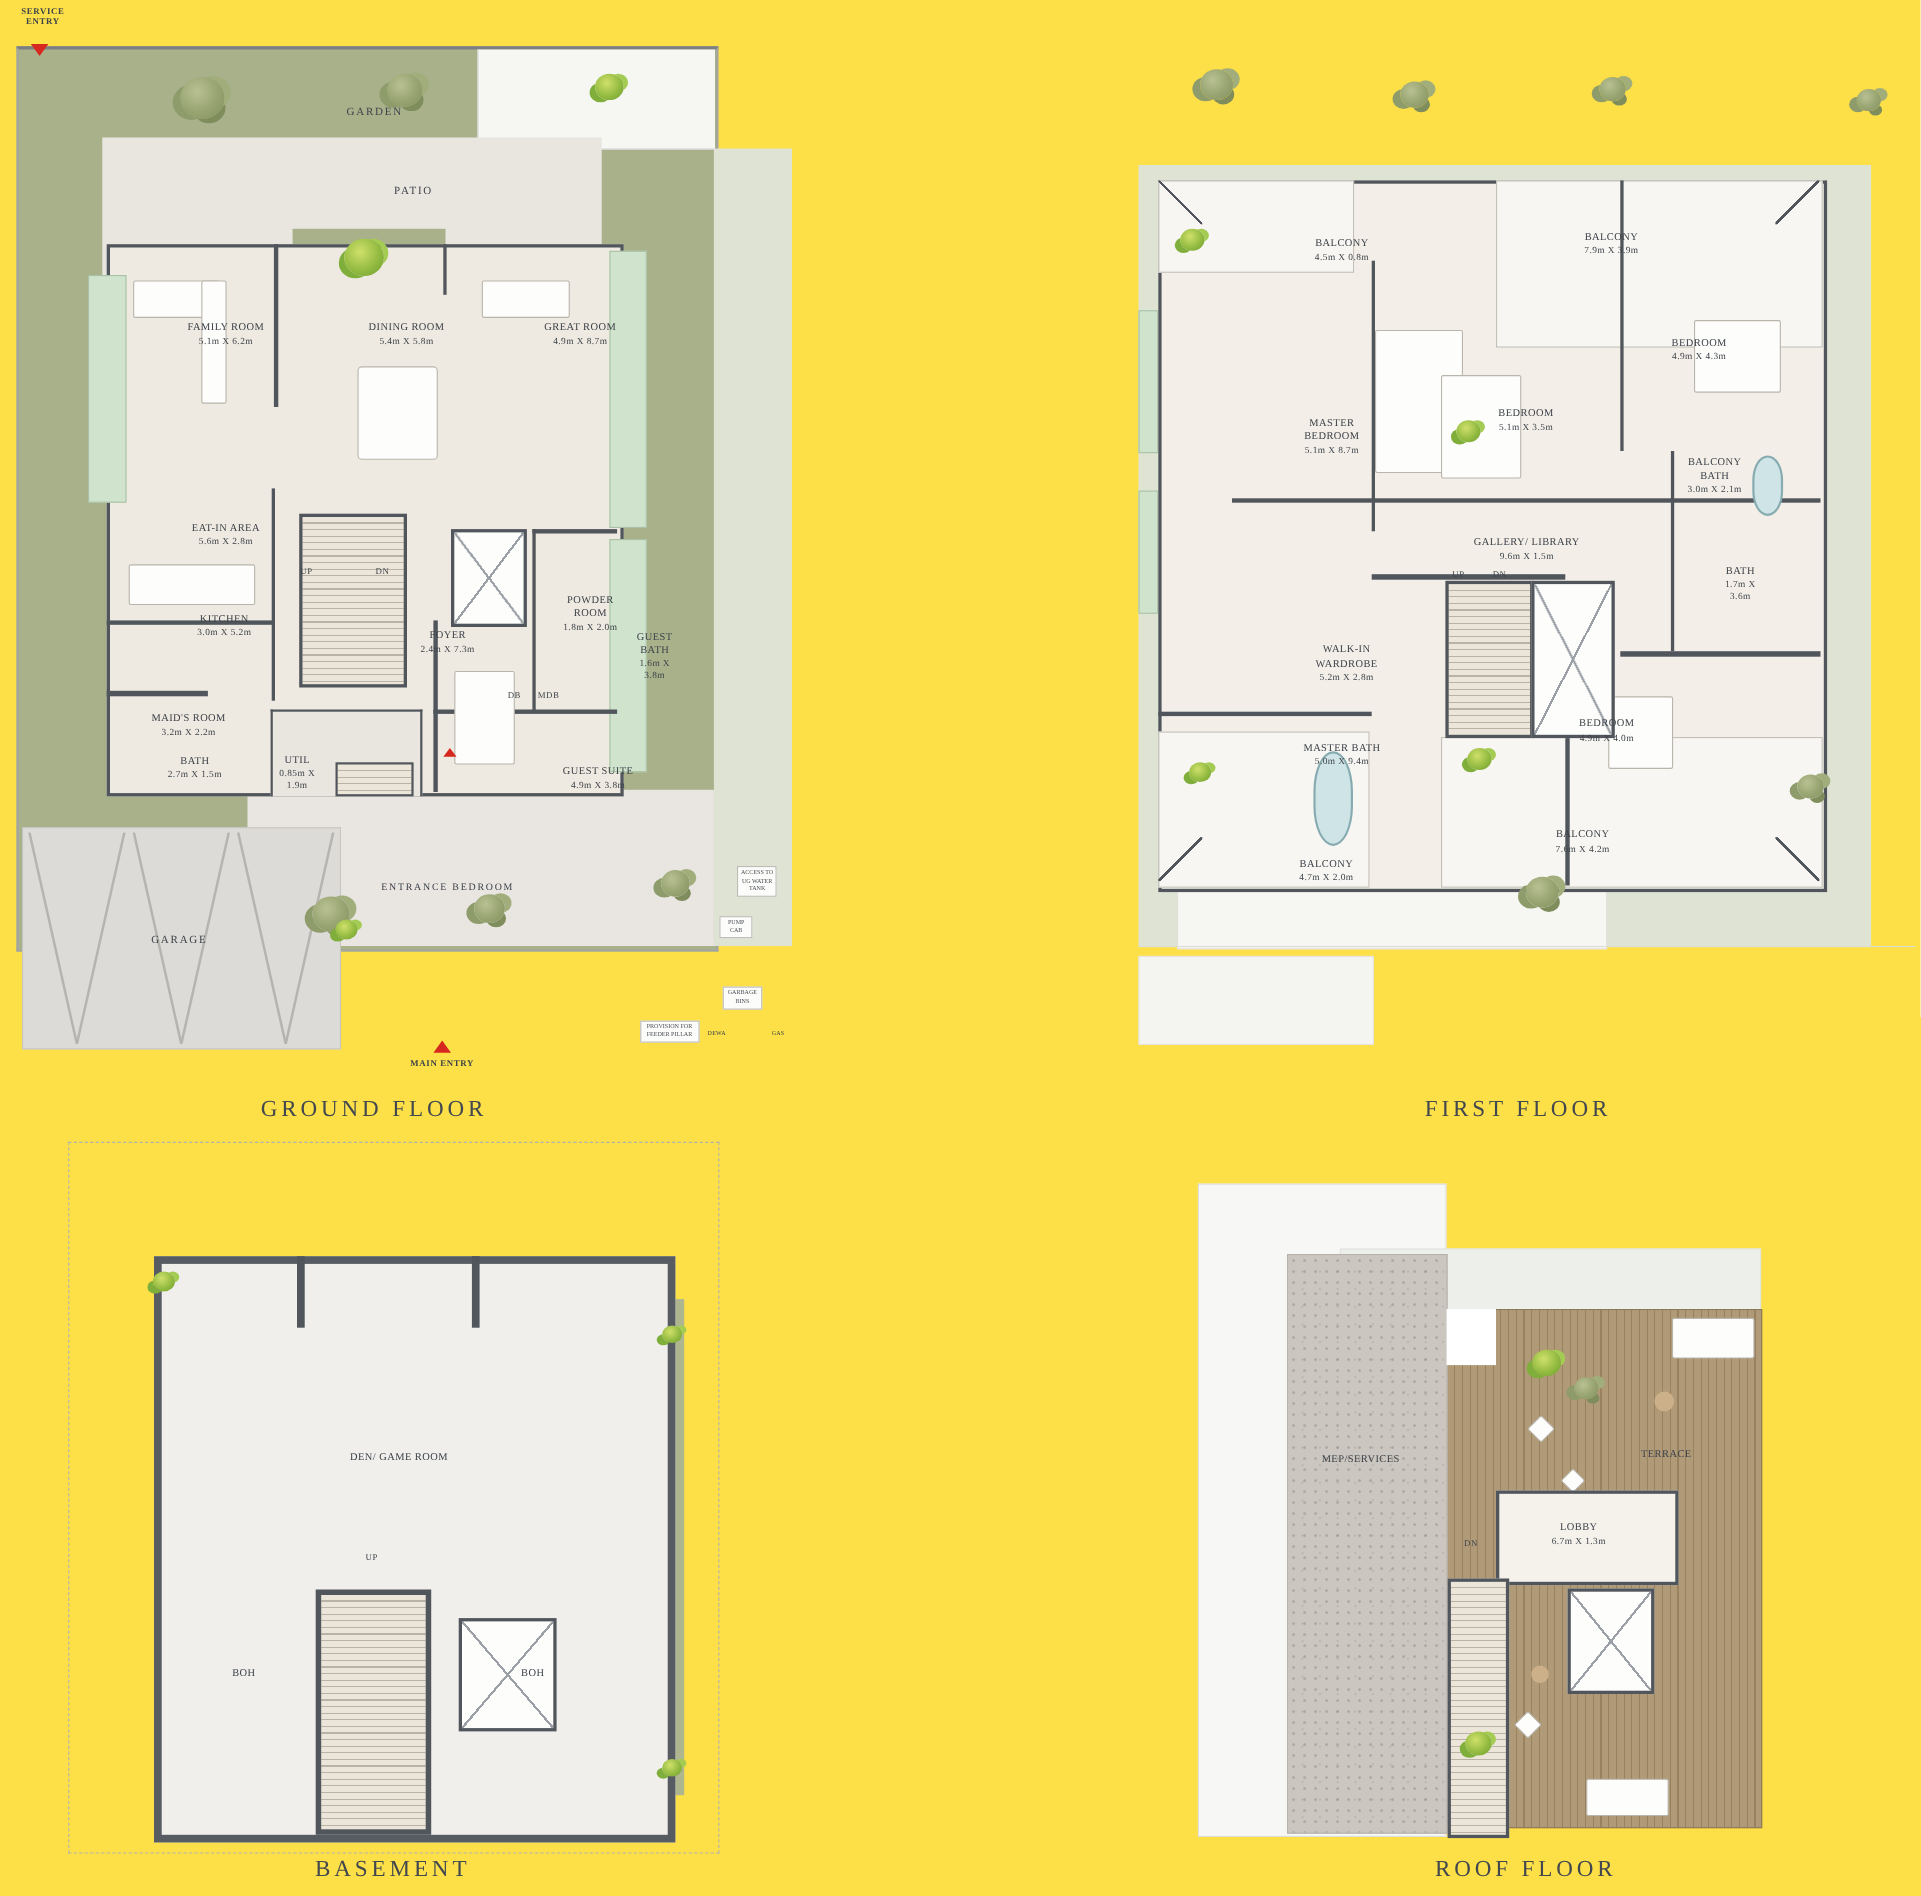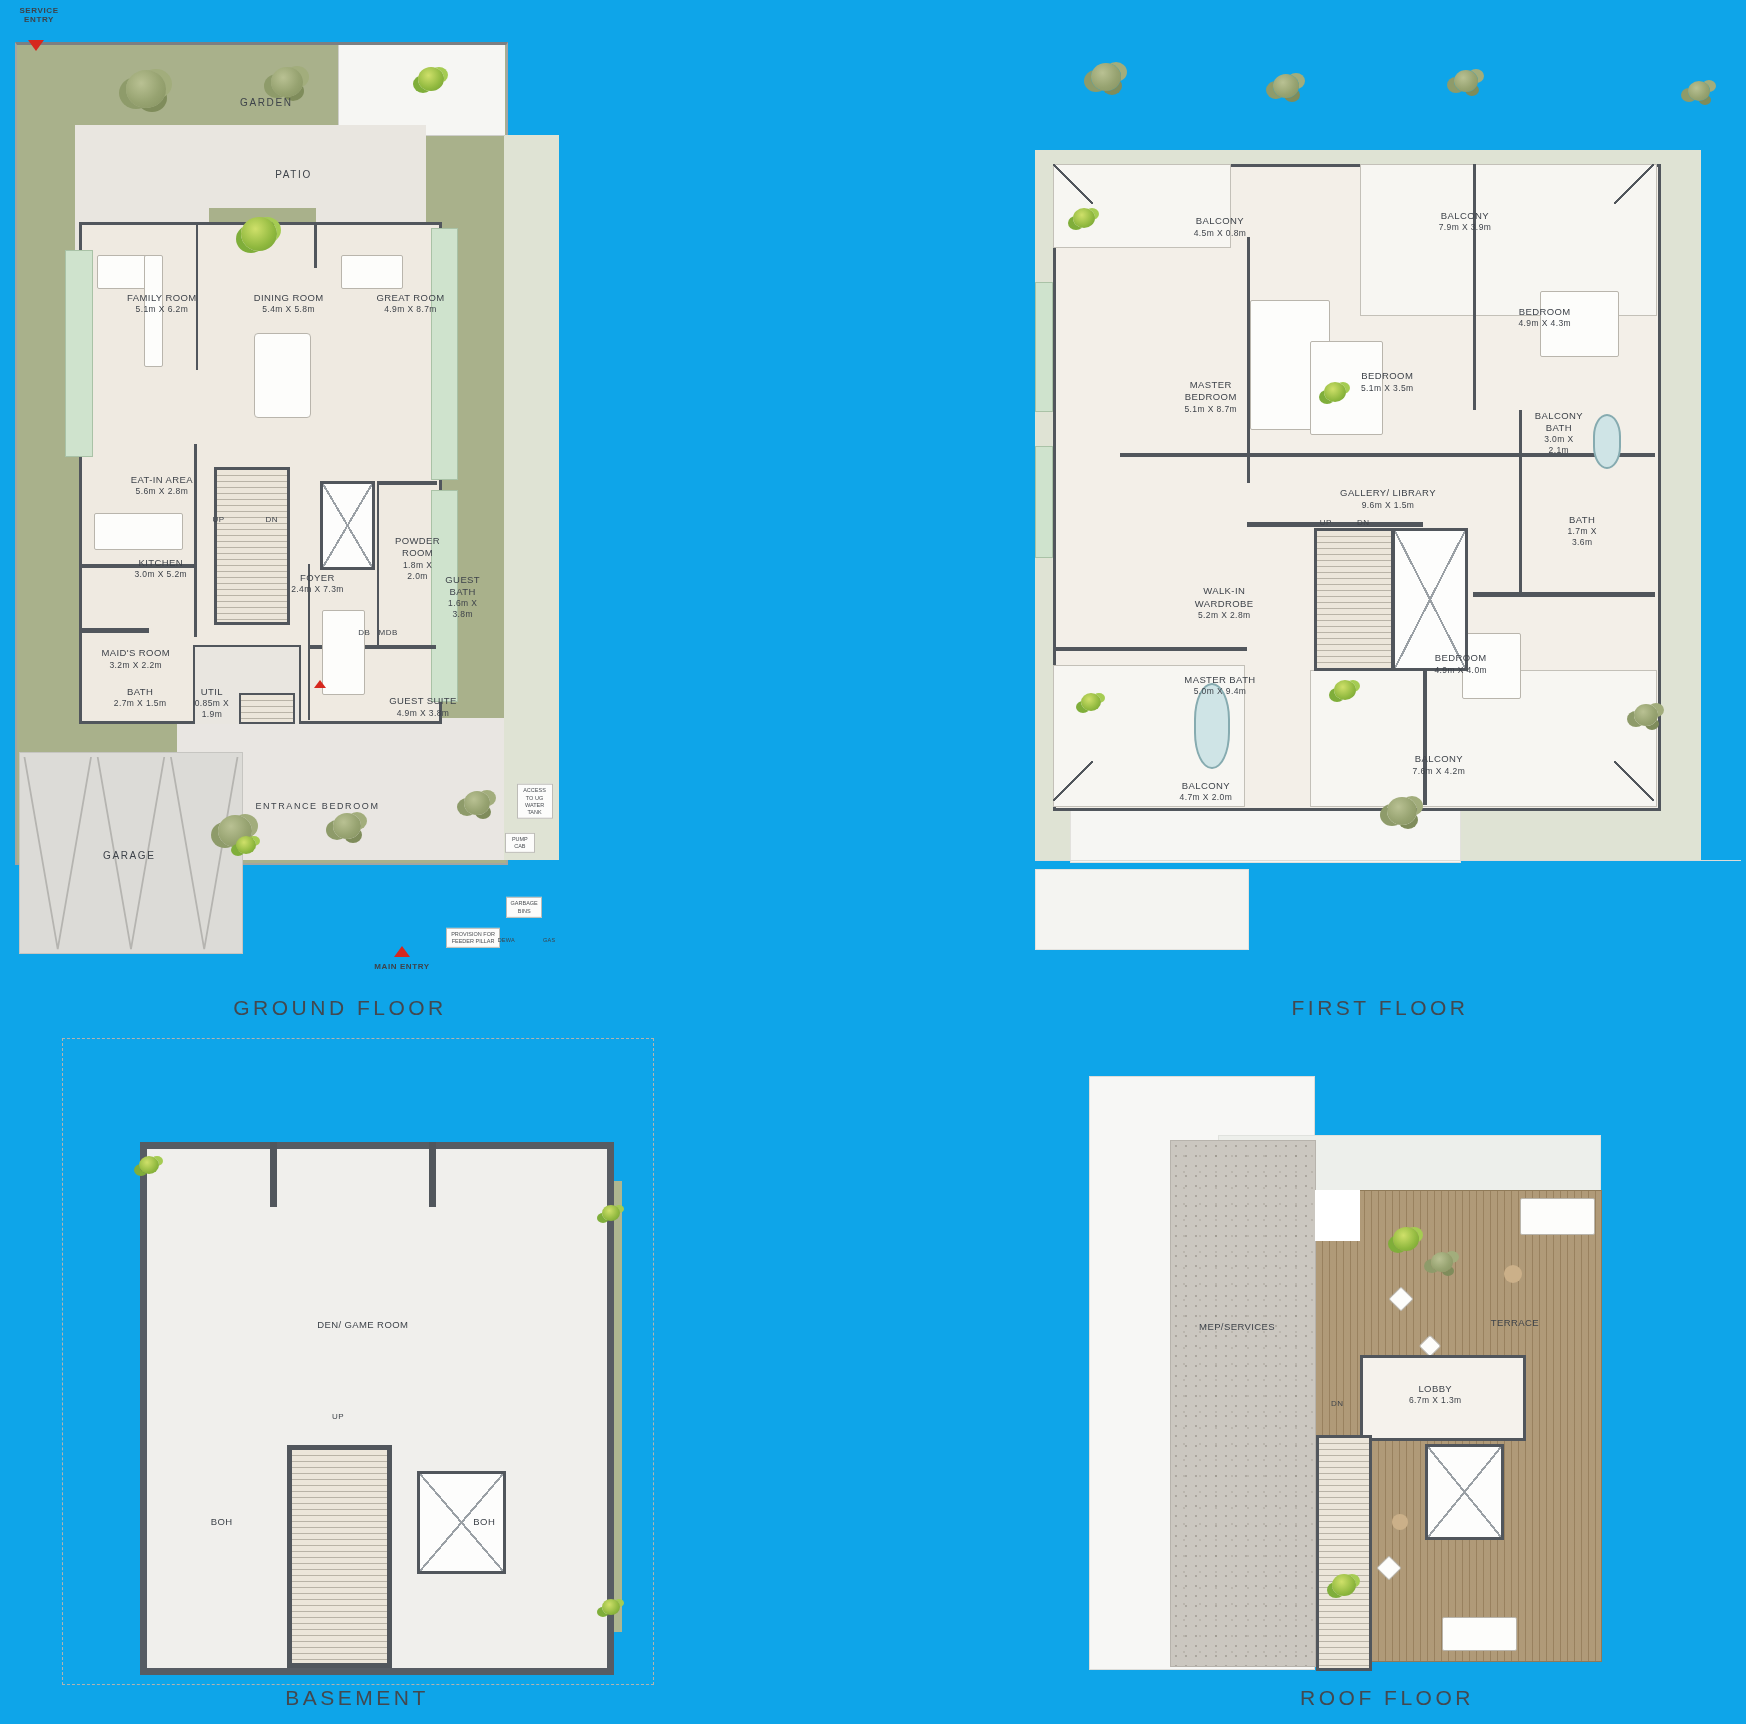--- a/index.html
+++ b/index.html
@@ -1,17 +1,17 @@
 <!DOCTYPE html>
 <html><head>
 <meta charset="utf-8">
 <style>
   html,body{margin:0;padding:0;background:#ffffff;}
-  .canvas{position:relative;width:1746px;height:1724px;background:#0ea5e9;overflow:hidden;
-          font-family:Liberation Sans, sans-serif;color:#3e434a;}
+  .canvas{position:relative;width:1746px;height:1724px;background:#fde047;overflow:hidden;
+          font-family:Liberation Serif, serif;color:#3e434a;}
   .panel{position:absolute;}
   .zone{position:absolute;}
   .wall{position:absolute;background:#51565c;z-index:12;}
   .grid{background-image:linear-gradient(rgba(100,96,85,0.07) 1px,transparent 1px),
                          linear-gradient(90deg,rgba(100,96,85,0.07) 1px,transparent 1px);
         background-size:24px 24px;}
   .rlabel{position:absolute;transform:translate(-50%,-50%);text-align:center;line-height:1.3;
           letter-spacing:.4px;white-space:nowrap;z-index:30;}
   .rlabel .rname{display:block;font-size:9.5px;}
   .rlabel .rdims{display:block;font-size:8.5px;}
@@ -51,21 +51,21 @@
            background-size:10px 10px,16px 16px;background-position:0 0,5px 7px;}
 </style>
 </head>
 <body>
 
 <div class="canvas">
 
   <div class="entry" style="left:10px;top:6px;width:58px;">SERVICE ENTRY</div>
   <div class="tri down" style="left:28px;top:40px;"></div>
 
-  <div class="panel" style="left:15px;top:38px;width:544px;height:922px;">
+  <div class="panel" style="left:15px;top:38px;width:705px;height:922px;">
 
     <div class="zone" style="left:0;top:0.4%;width:89.9%;height:88.8%;background:#a9b18b;border:2px solid #a3a5a1;border-top:3px solid #7c7f82;z-index:1;"></div>
     <div class="zone" style="left:59.4%;top:0.8%;width:30.5%;height:9.7%;background:#f6f6f3;border-left:1px solid #cfcfcb;border-bottom:1px solid #cfcfcb;z-index:2;"></div>
     <div class="zone" style="left:89.9%;top:10.5%;width:10.1%;height:78.7%;background:#dfe3d4;z-index:1;"></div>
 
     <div class="zone grid" style="left:11%;top:9.4%;width:64.5%;height:14.1%;background:#e9e6e0;z-index:3;"></div>
     <div class="zone" style="left:35.6%;top:18.4%;width:19.7%;height:6.2%;background:#a9b18b;z-index:4;"></div>
 
     <div class="zone grid" style="left:11.7%;top:20%;width:65.7%;height:53.8%;background:#efeae1;border:3px solid #51565c;z-index:10;"></div>
 

